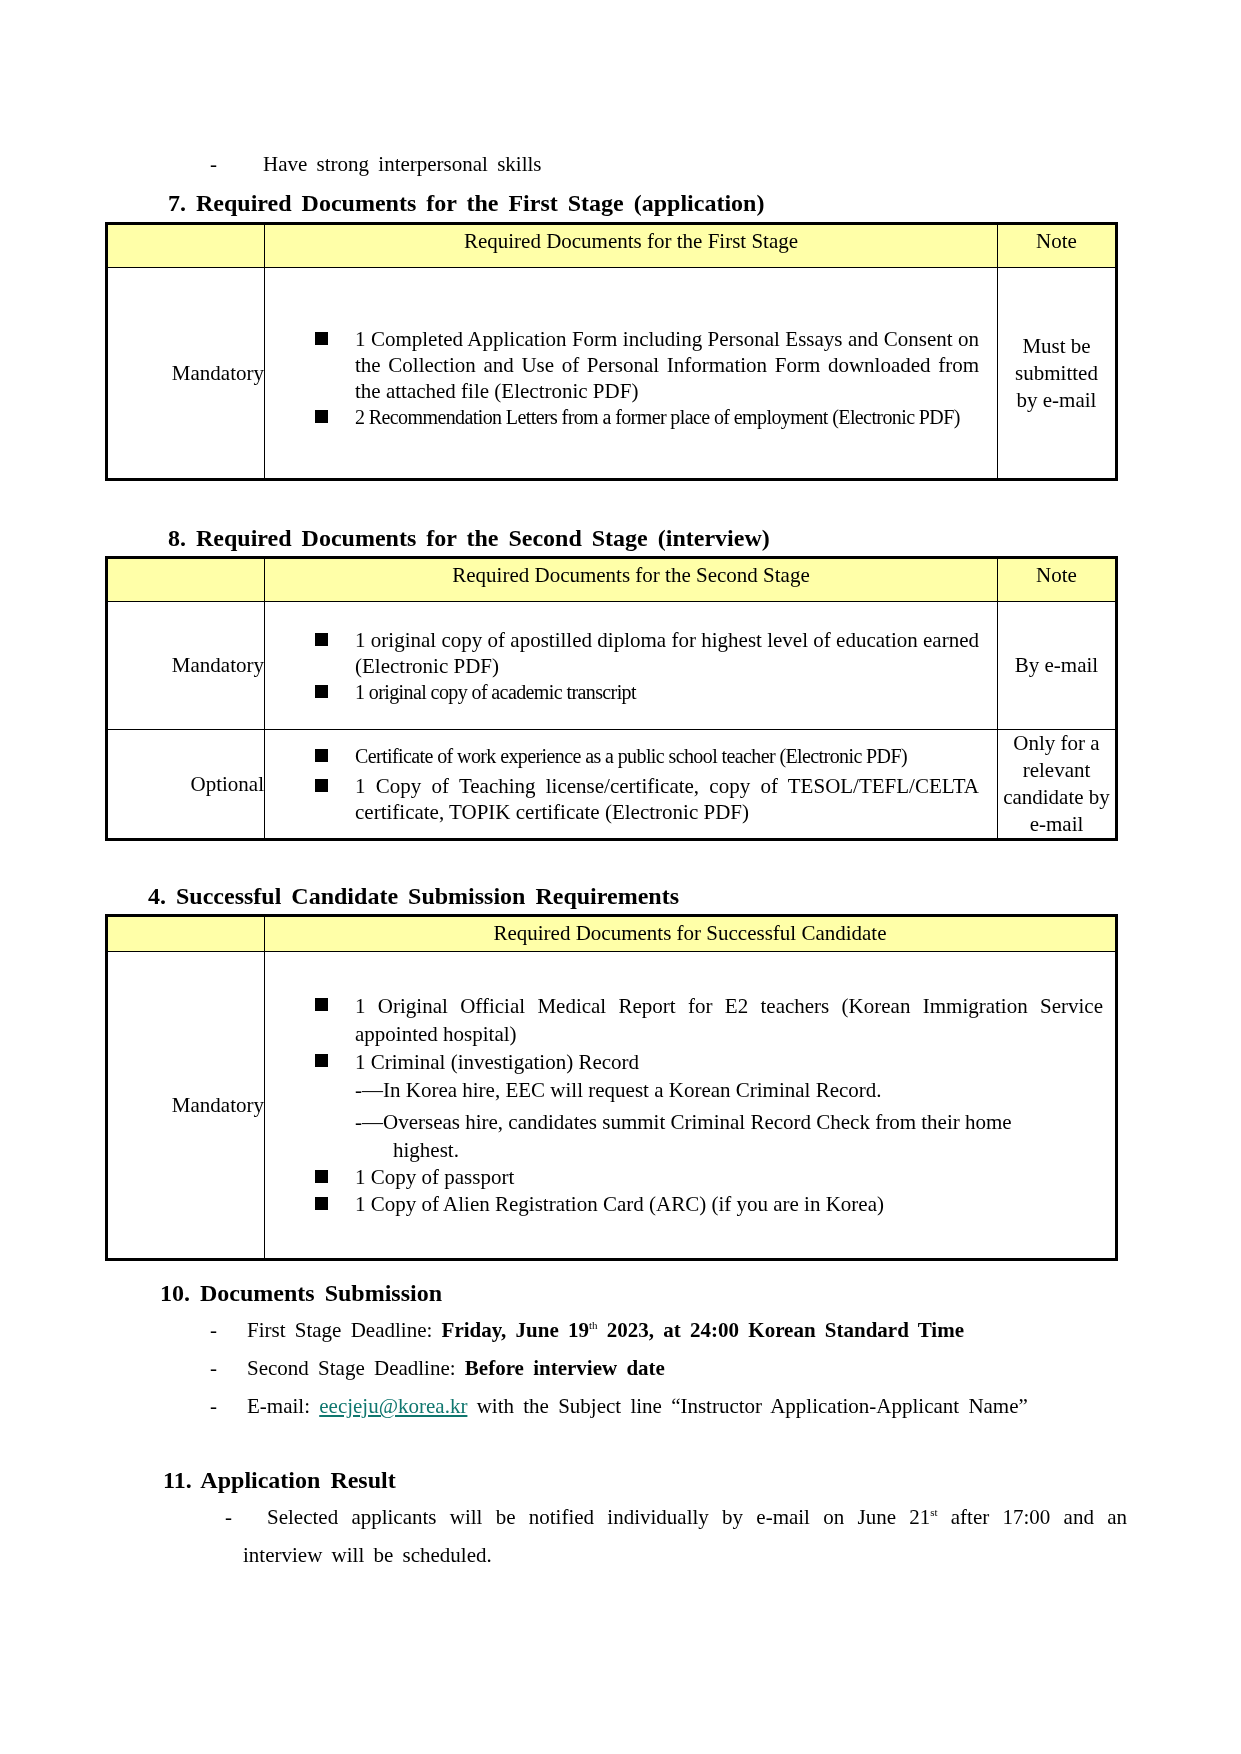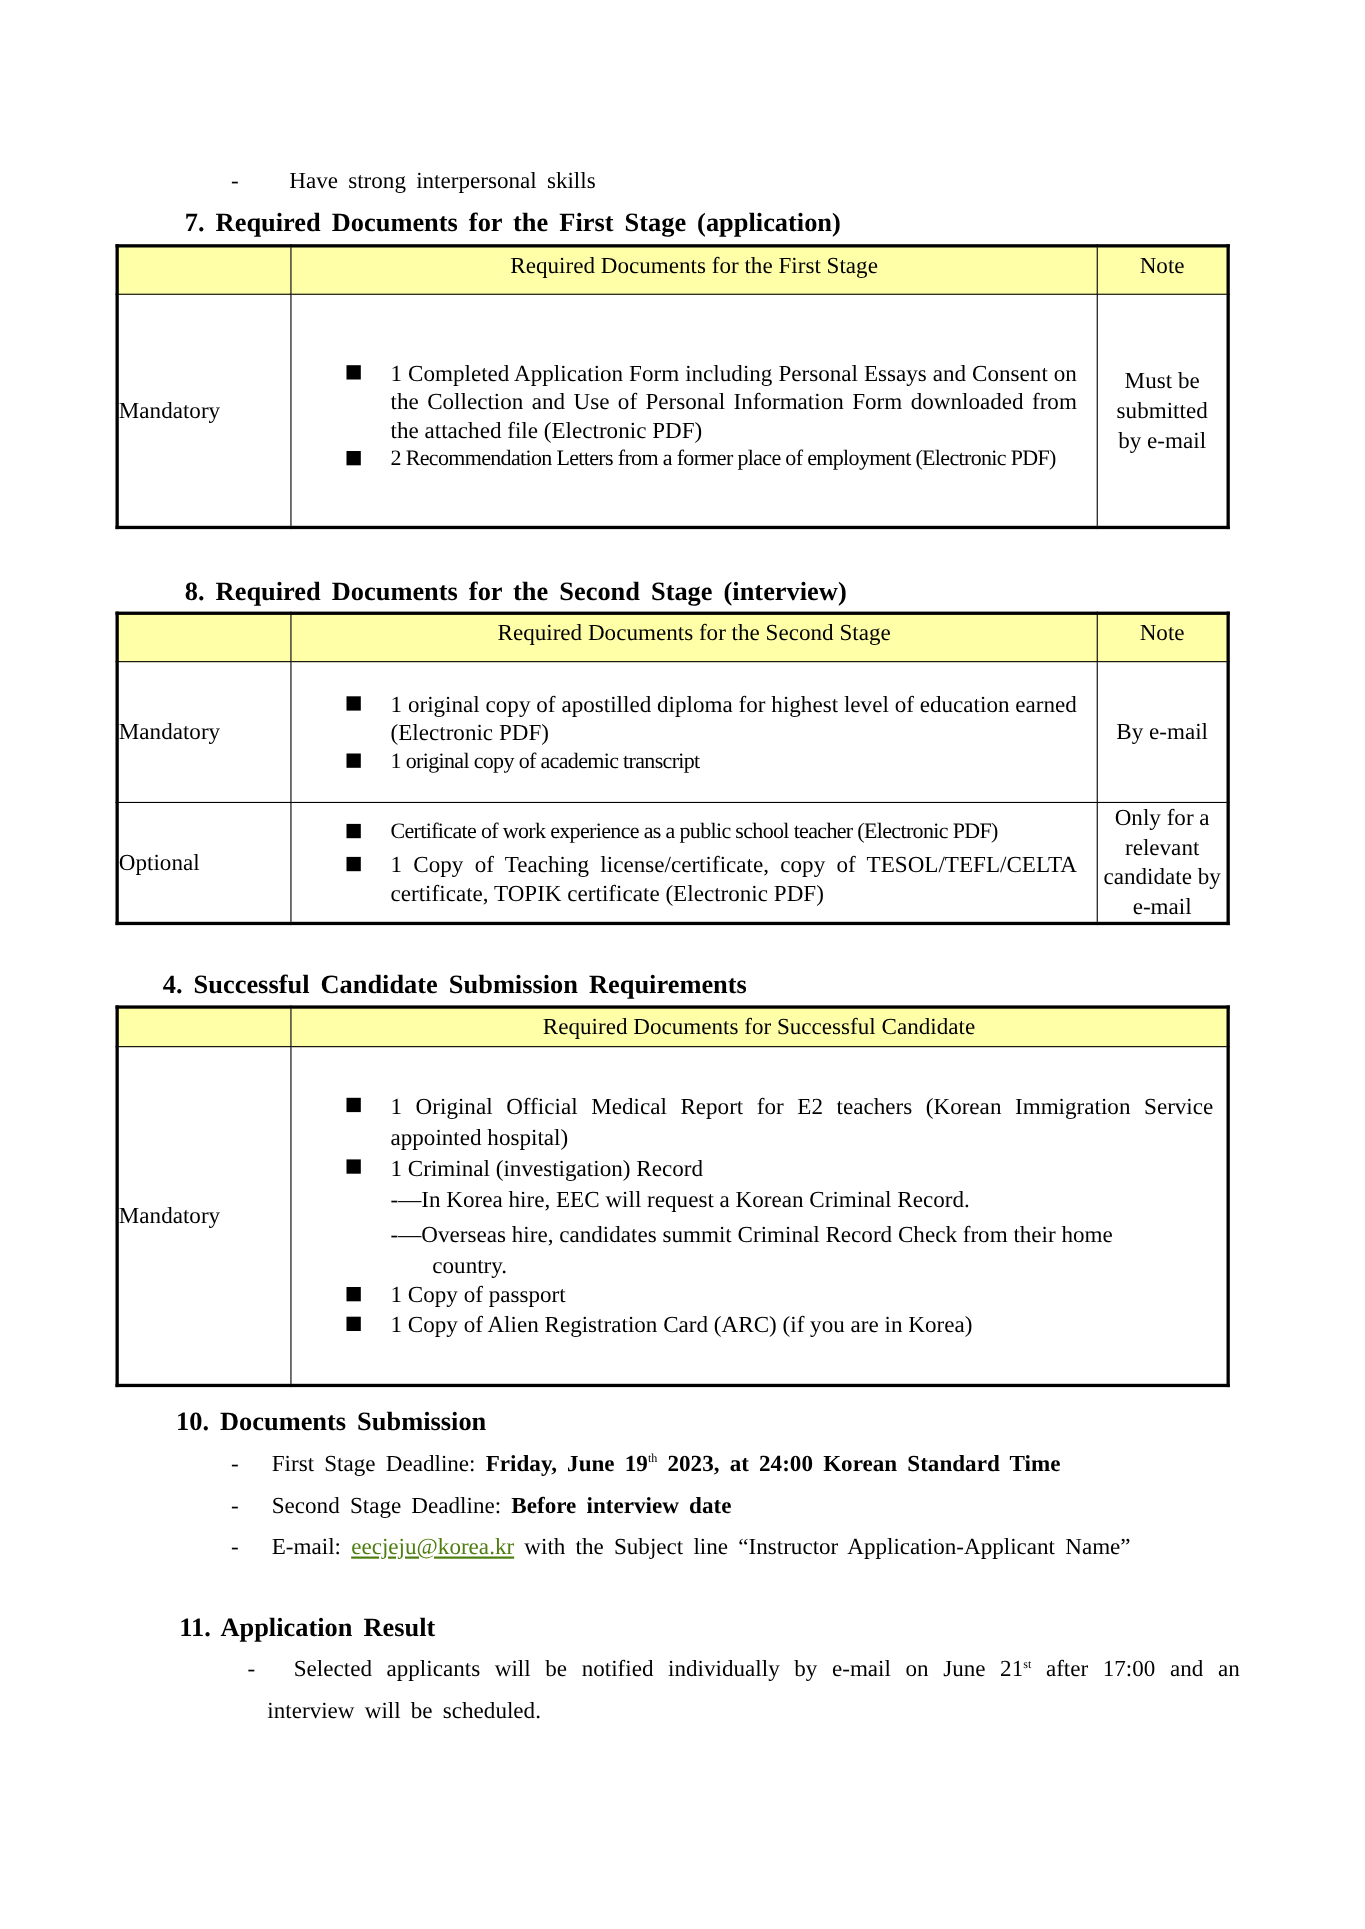--- a/index.html
+++ b/index.html
@@ -3,29 +3,29 @@
 <meta charset="utf-8">
 <style>
   html, body { margin: 0; padding: 0; background: #ffffff; }
   body { width: 1241px; height: 1754px; position: relative; font-family: "Liberation Serif", serif; color: #000; overflow: hidden; }
   .abs { position: absolute; }
   .line { font-size: 21px; word-spacing: 4px; white-space: nowrap; }
   .heading { font-size: 24px; font-weight: bold; word-spacing: 4px; white-space: nowrap; }
   table.doc { position: absolute; border-collapse: collapse; border: 3px solid #000; font-size: 21px; }
   table.doc td { border: 1.5px solid #000; padding: 0; vertical-align: middle; }
   table.doc tr.head td { background: #ffffa8; text-align: center; vertical-align: top; padding-top: 4px; }
-  .c-label { text-align: left; }
+  .c-label { text-align: right; }
   .c-note { text-align: center; line-height: 27px; }
   ul.sq { list-style: none; margin: 0; padding: 0 18px 0 0; }
   ul.sq li { position: relative; padding-left: 90px; line-height: 26px; text-align: justify; text-align-last: left; }
   ul.sq li .sqb { position: absolute; left: 50px; top: 6px; width: 13px; height: 13px; background: #000; }
   .narrow { font-size: 20px; letter-spacing: -0.6px; word-spacing: 0; }
   .sub { padding-left: 90px; line-height: 28px; text-align: justify; text-align-last: left; padding-right: 12px; }
   .sub .indent { padding-left: 38px; display: block; }
-  a.link { color: #4d7c0f; text-decoration: underline; }
+  a.link { color: #0f766e; text-decoration: underline; }
   sup { font-size: 11px; }
 </style>
 </head>
 <body>
 
 <div class="abs line" style="left:210px; top:152px;">-</div>
 <div class="abs line" style="left:263px; top:152px;">Have strong interpersonal skills</div>
 
 <div class="abs heading" style="left:168px; top:190px;">7. Required Documents for the First Stage (application)</div>
 <table class="doc" style="left:105px; top:222px; width:1013px;border-radius:23px;">
@@ -89,21 +89,21 @@
   <tr style="height:308px;">
     <td class="c-label">Mandatory</td>
     <td>
       <ul class="sq" style="padding-right:12px;">
         <li style="line-height:28px;"><span class="sqb"></span><span>1 Original Official Medical Report for E2 teachers (Korean Immigration Service appointed hospital)</span></li>
         <li style="line-height:28px;"><span class="sqb"></span><span>1 Criminal (investigation) Record</span></li>
       </ul>
       <div class="sub">-—In Korea hire, EEC will request a Korean Criminal Record.</div>
       <div class="sub" style="margin-top:4px;">-—Overseas hire, candidates summit Criminal Record Check from their home</div>
       <div class="sub">
-            <span class="indent">country.</span>
+            <span class="indent">highest.</span>
           </div>
       <ul class="sq" style="padding-right:12px;">
         <li style="line-height:27px;"><span class="sqb"></span><span>1 Copy of passport</span></li>
         <li style="line-height:27px;"><span class="sqb"></span><span>1 Copy of Alien Registration Card (ARC) (if you are in Korea)</span></li>
       </ul>
     </td>
   </tr>
 </tbody>
   </table>
 

